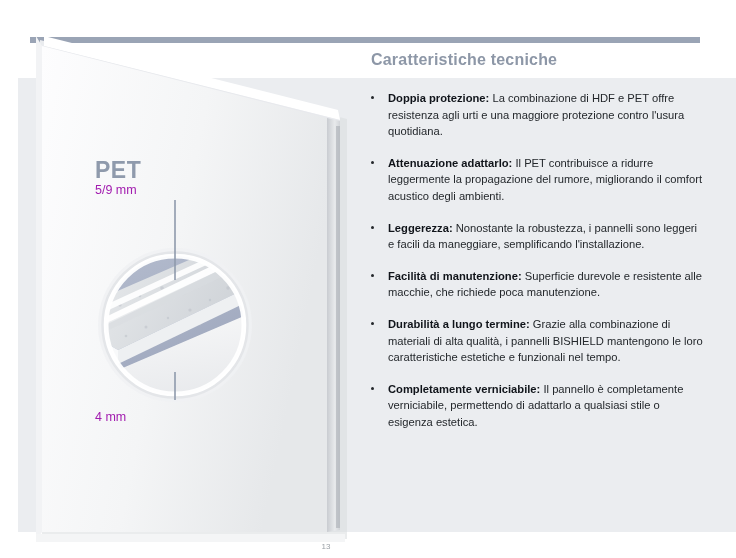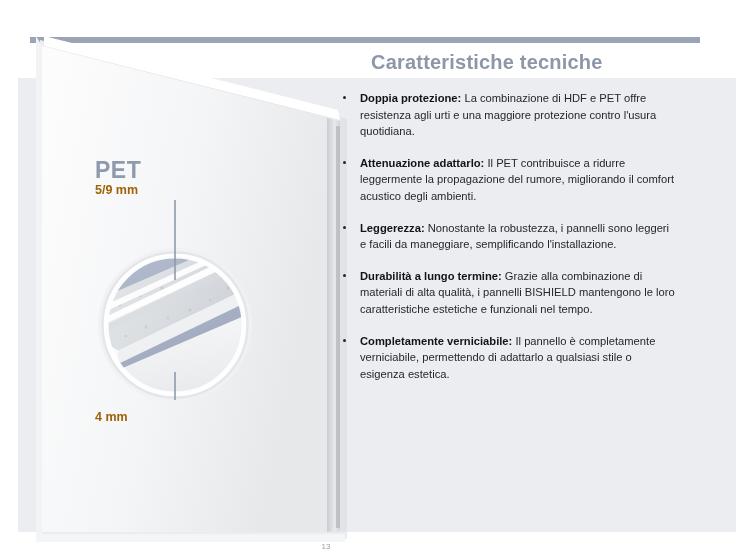--- a/index.html
+++ b/index.html
@@ -33,30 +33,30 @@
     top: 78px;
     width: 718px;
     height: 454px;
     background: #ebedf0;
   }
 
   .panel-title {
     position: absolute;
     left: 371px;
     top: 51px;
-    font-size: 20px;
+    font-size: 16px;
     font-weight: bold;
     color: #8d97a7;
     letter-spacing: 0.2px;
     white-space: nowrap;
   }
 
   .bullets {
     position: absolute;
-    left: 340px;
+    left: 368px;
     top: 90px;
     width: 336px;
   }
   .bullet-item {
     position: relative;
     padding-left: 20px;
     margin-bottom: 15px;
     font-size: 11.2px;
     line-height: 16.6px;
     color: #23272b;
@@ -94,22 +94,22 @@
     user-select: none;
   }
   .lbl-main {
     font-size: 23px;
     font-weight: bold;
     letter-spacing: 0.5px;
     line-height: 24px;
   }
   .lbl-sub {
     font-size: 12.5px;
-    font-weight: bold;
-    color: #a16207;
+    font-weight: normal;
+    color: #a21caf;
     line-height: 17px;
   }
   .lbl-pet { top: 158px; }
   .lbl-hdf { top: 409px; }
 
   .page-number {
     position: absolute;
     left: 0;
     top: 542px;
     width: 652px;
@@ -246,19 +246,20 @@
   <div class="lbl lbl-hdf">
     <div class="lbl-sub">4 mm</div>
   </div>
 
   <div class="panel-title">Caratteristiche tecniche</div>
 
   <div class="bullets" id="bullet-list">
       <div class="bullet-item"><span class="bullet-dot"></span><span class="bullet-lead">Doppia protezione:</span><span> La combinazione di HDF e PET offre resistenza agli urti e una maggiore protezione contro l'usura quotidiana.</span></div>
       <div class="bullet-item"><span class="bullet-dot"></span><span class="bullet-lead">Attenuazione adattarlo:</span><span> Il PET contribuisce a ridurre leggermente la propagazione del rumore, migliorando il comfort acustico degli ambienti.</span></div>
       <div class="bullet-item"><span class="bullet-dot"></span><span class="bullet-lead">Leggerezza:</span><span> Nonostante la robustezza, i pannelli sono leggeri e facili da maneggiare, semplificando l'installazione.</span></div>
+      <div class="bullet-item"><span class="bullet-dot"></span><span class="bullet-lead">Facilità di manutenzione:</span><span> Superficie durevole e resistente alle macchie, che richiede poca manutenzione.</span></div>
       <div class="bullet-item"><span class="bullet-dot"></span><span class="bullet-lead">Durabilità a lungo termine:</span><span> Grazie alla combinazione di materiali di alta qualità, i pannelli BISHIELD mantengono le loro caratteristiche estetiche e funzionali nel tempo.</span></div>
       <div class="bullet-item"><span class="bullet-dot"></span><span class="bullet-lead">Completamente verniciabile:</span><span> Il pannello è completamente verniciabile, permettendo di adattarlo a qualsiasi stile o esigenza estetica.</span></div>
     </div>
 
   <div class="page-number">13</div>
 
 </div>
 
 </body></html>

